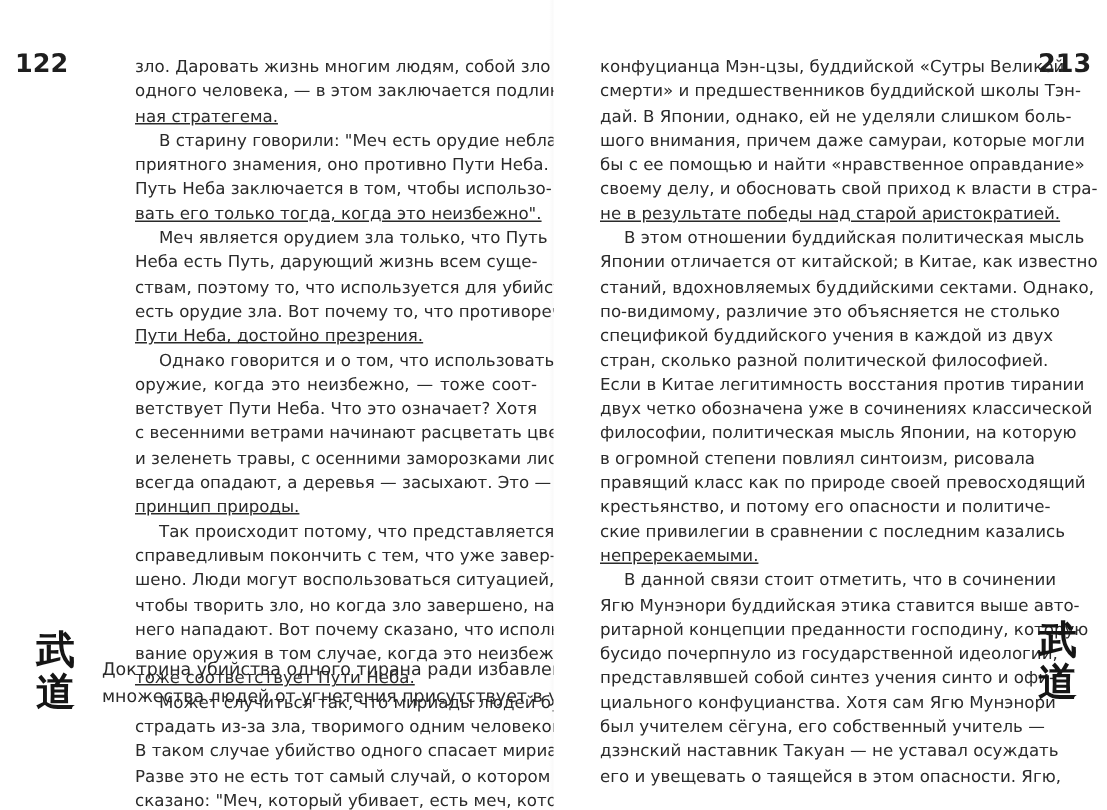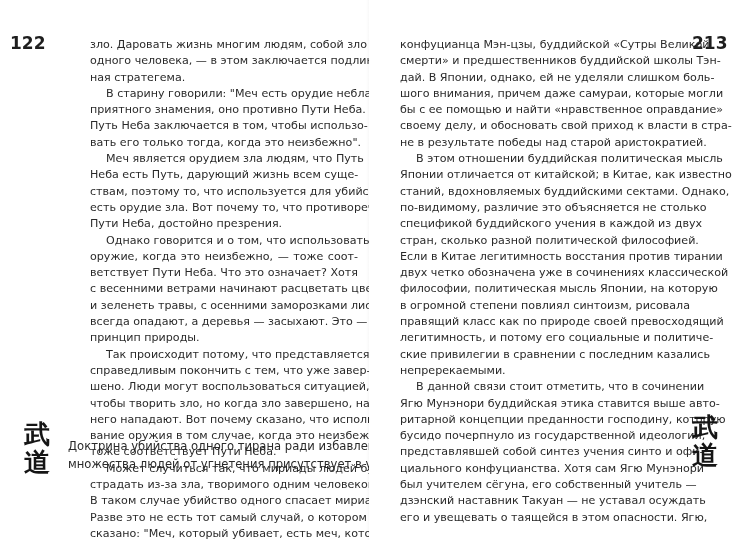--- a/index.html
+++ b/index.html
@@ -24,21 +24,21 @@
   }
   .pn-left { left: 10px; top: 33px; }
   .pn-right { left: 692px; top: 33px; }
   .col { position: absolute; font-size: 11.1px; line-height: 16.3px; }
   .col-left { left: 90px; top: 37px; width: 268px; }
   .col-right { left: 400px; top: 37px; width: 274px; }
   .line {
     display: block; white-space: nowrap; text-align: justify; text-align-last: justify;
     height: 16.3px; overflow: visible;
   }
-  .line.last { text-align-last: left; }
+  .line.last { text-align-last: left; text-decoration: underline; }
   .line.indent { padding-left: 16px; }
   .doctrine { position: absolute; left: 68px; top: 437px; width: 268px; font-size: 11.6px; line-height: 18px; }
   .doctrine .line { height: 18px; }
   .kanji {
     position: absolute; width: 30px;
     font-family: "DejaVu Serif", serif; font-weight: bold;
     font-size: 26px; line-height: 28px; color: #151515; text-align: center;
   }
   .kanji-left { left: 22px; top: 420px; }
   .kanji-right { left: 690px; top: 413px; }
@@ -51,21 +51,21 @@
   <div class="page page-left">
     <div class="page-num pn-left">122</div>
     <div class="col col-left" id="left-col">
         <span class="line">зло. Даровать жизнь многим людям, собой зло</span>
         <span class="line">одного человека, — в этом заключается подлин-</span>
         <span class="line last">ная стратегема.</span>
         <span class="line indent">В старину говорили: "Меч есть орудие неблаго-</span>
         <span class="line">приятного знамения, оно противно Пути Неба.</span>
         <span class="line">Путь Неба заключается в том, чтобы использо-</span>
         <span class="line last">вать его только тогда, когда это неизбежно".</span>
-        <span class="line indent">Меч является орудием зла людям, что Путь</span>
+        <span class="line indent">Меч является орудием зла только, что Путь</span>
         <span class="line">Неба есть Путь, дарующий жизнь всем суще-</span>
         <span class="line">ствам, поэтому то, что используется для убийства,</span>
         <span class="line">есть орудие зла. Вот почему то, что противоречит</span>
         <span class="line last">Пути Неба, достойно презрения.</span>
         <span class="line indent">Однако говорится и о том, что использовать</span>
         <span class="line">оружие, когда это неизбежно, — тоже соот-</span>
         <span class="line">ветствует Пути Неба. Что это означает? Хотя</span>
         <span class="line">с весенними ветрами начинают расцветать цветы</span>
         <span class="line">и зеленеть травы, с осенними заморозками листья</span>
         <span class="line">всегда опадают, а деревья — засыхают. Это —</span>
@@ -107,21 +107,21 @@
       <span class="line">Японии отличается от китайской; в Китае, как известно</span>
       <span class="line">станий, вдохновляемых буддийскими сектами. Однако,</span>
       <span class="line">по-видимому, различие это объясняется не столько</span>
       <span class="line">спецификой буддийского учения в каждой из двух</span>
       <span class="line">стран, сколько разной политической философией.</span>
       <span class="line">Если в Китае легитимность восстания против тирании</span>
       <span class="line">двух четко обозначена уже в сочинениях классической</span>
       <span class="line">философии, политическая мысль Японии, на которую</span>
       <span class="line">в огромной степени повлиял синтоизм, рисовала</span>
       <span class="line">правящий класс как по природе своей превосходящий</span>
-      <span class="line">легитимность, и потому его социальные и политиче-</span>
+      <span class="line">крестьянство, и потому его опасности и политиче-</span>
       <span class="line">ские привилегии в сравнении с последним казались</span>
       <span class="line last">непререкаемыми.</span>
       <span class="line indent">В данной связи стоит отметить, что в сочинении</span>
       <span class="line">Ягю Мунэнори буддийская этика ставится выше авто-</span>
       <span class="line">ритарной концепции преданности господину, которую</span>
       <span class="line">бусидо почерпнуло из государственной идеологии,</span>
       <span class="line">представлявшей собой синтез учения синто и офи-</span>
       <span class="line">циального конфуцианства. Хотя сам Ягю Мунэнори</span>
       <span class="line">был учителем сёгуна, его собственный учитель —</span>
       <span class="line">дзэнский наставник Такуан — не уставал осуждать</span>

